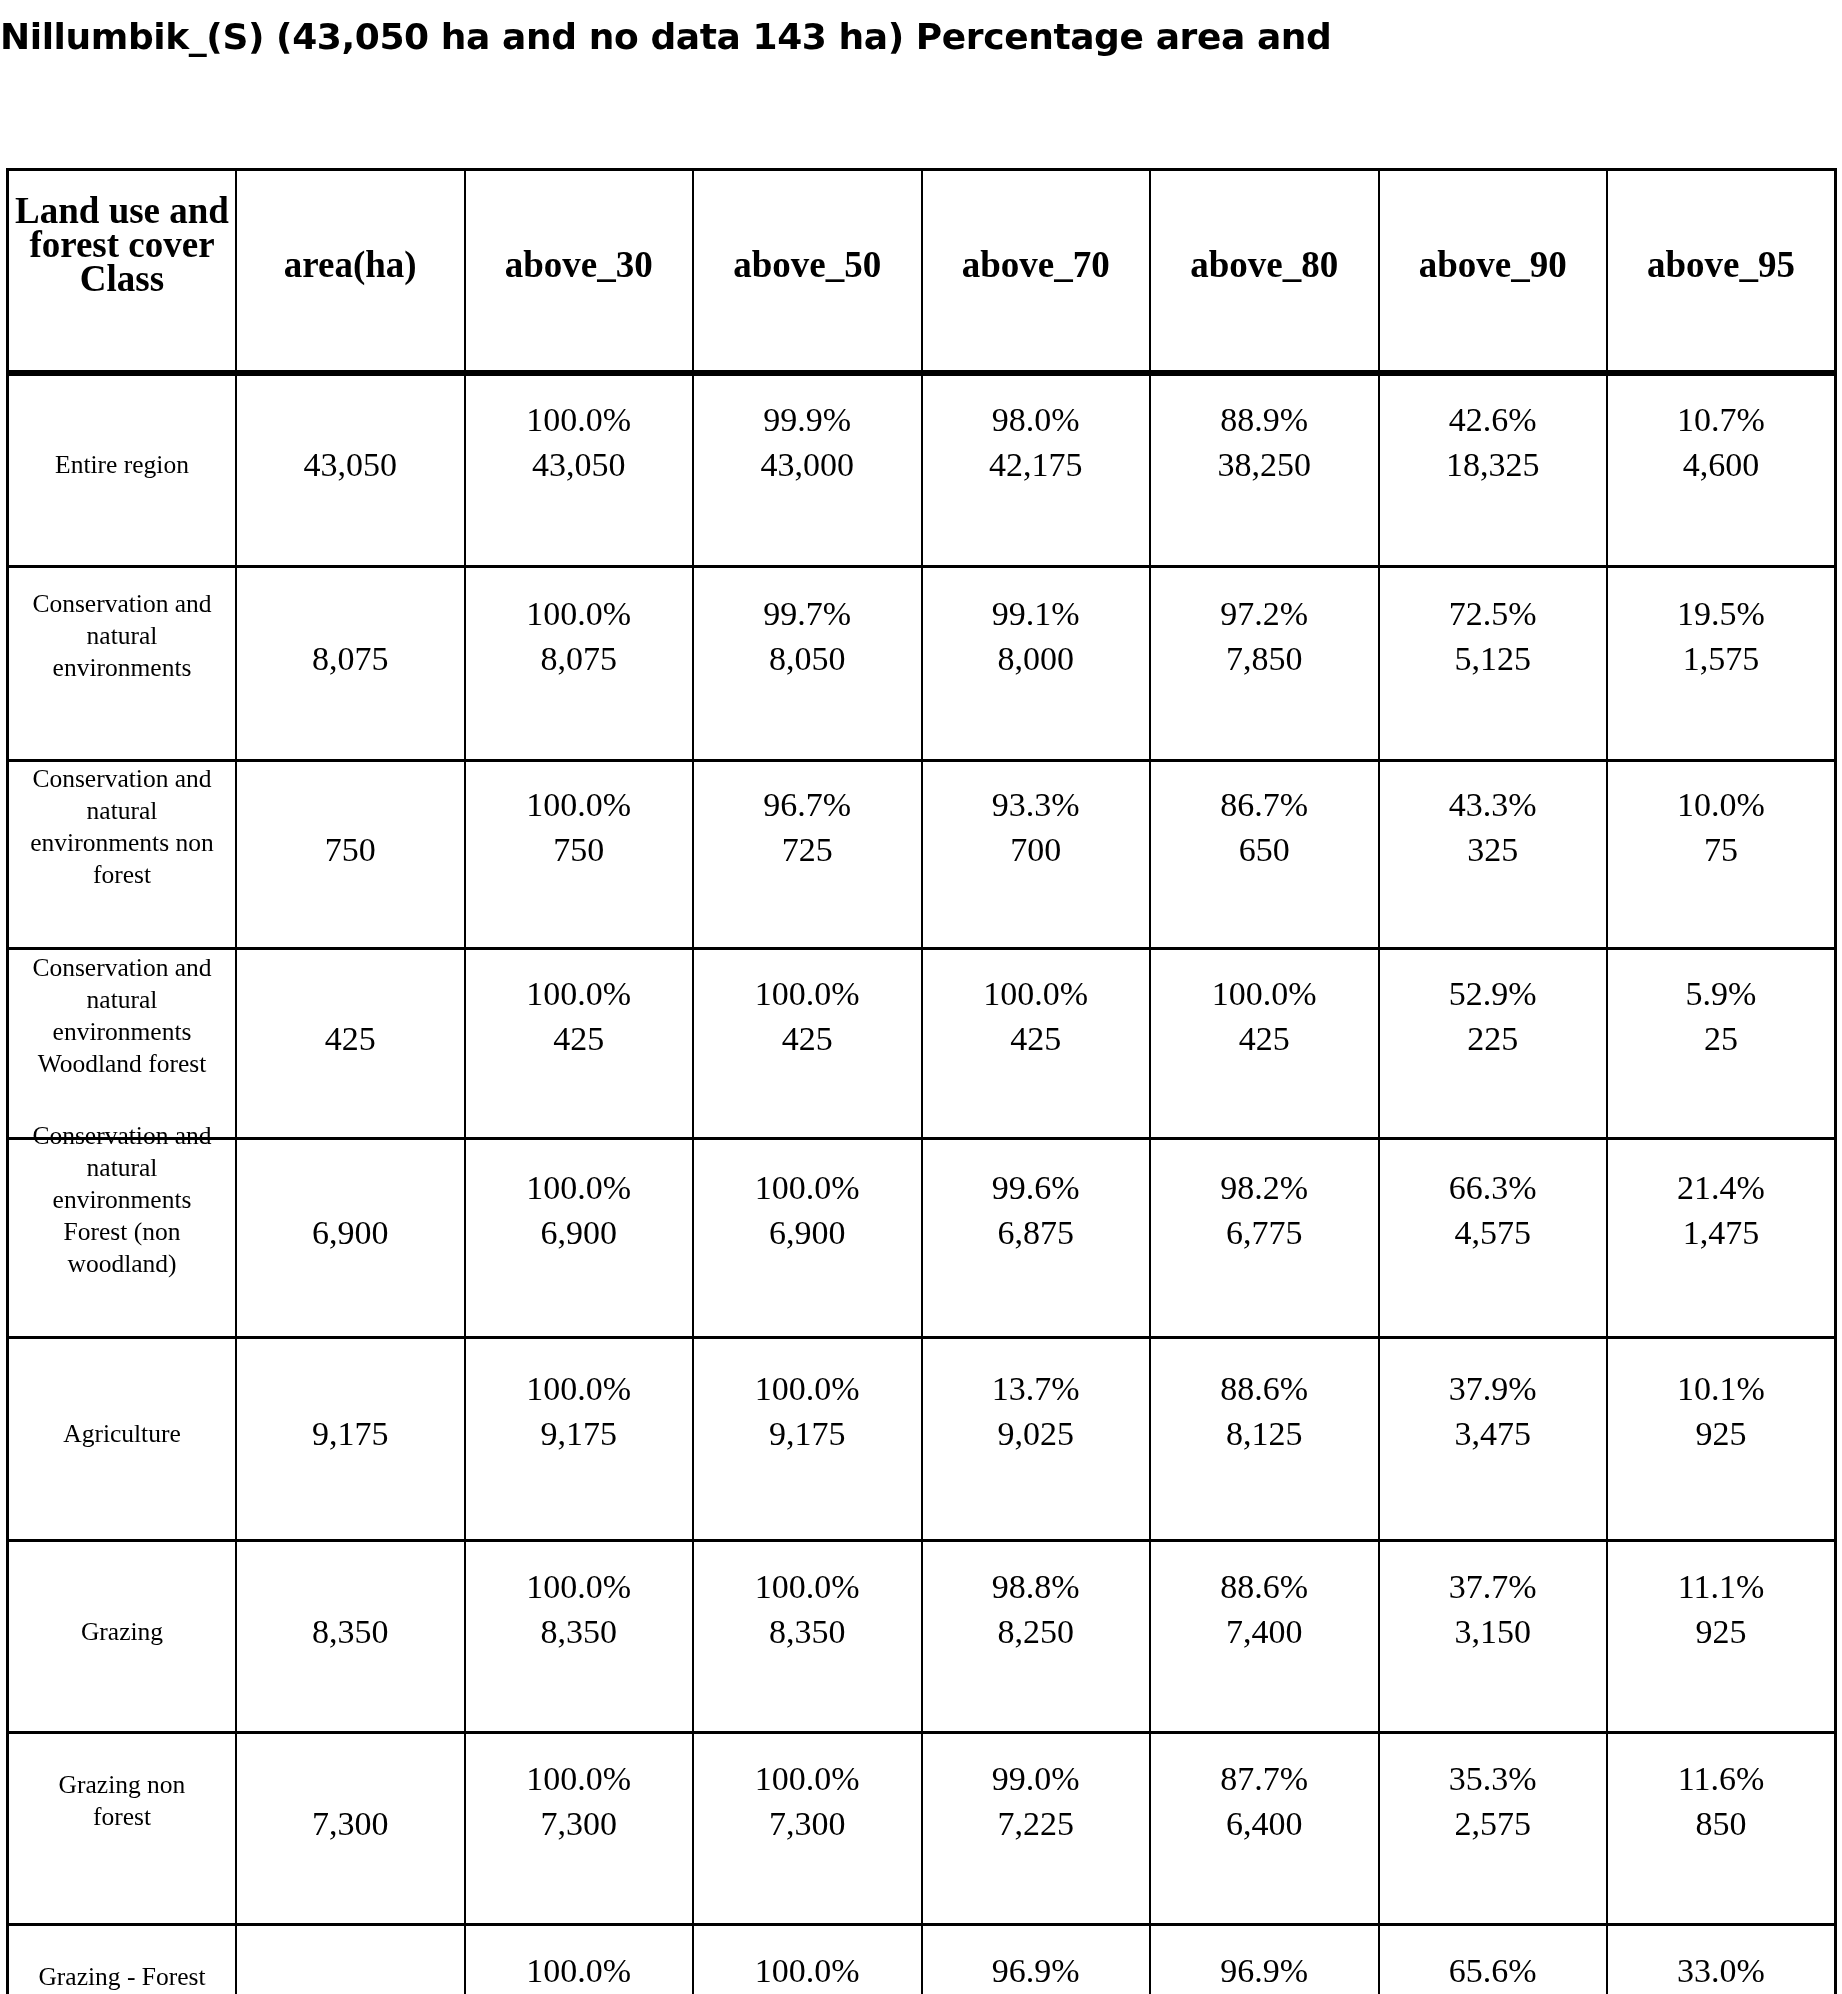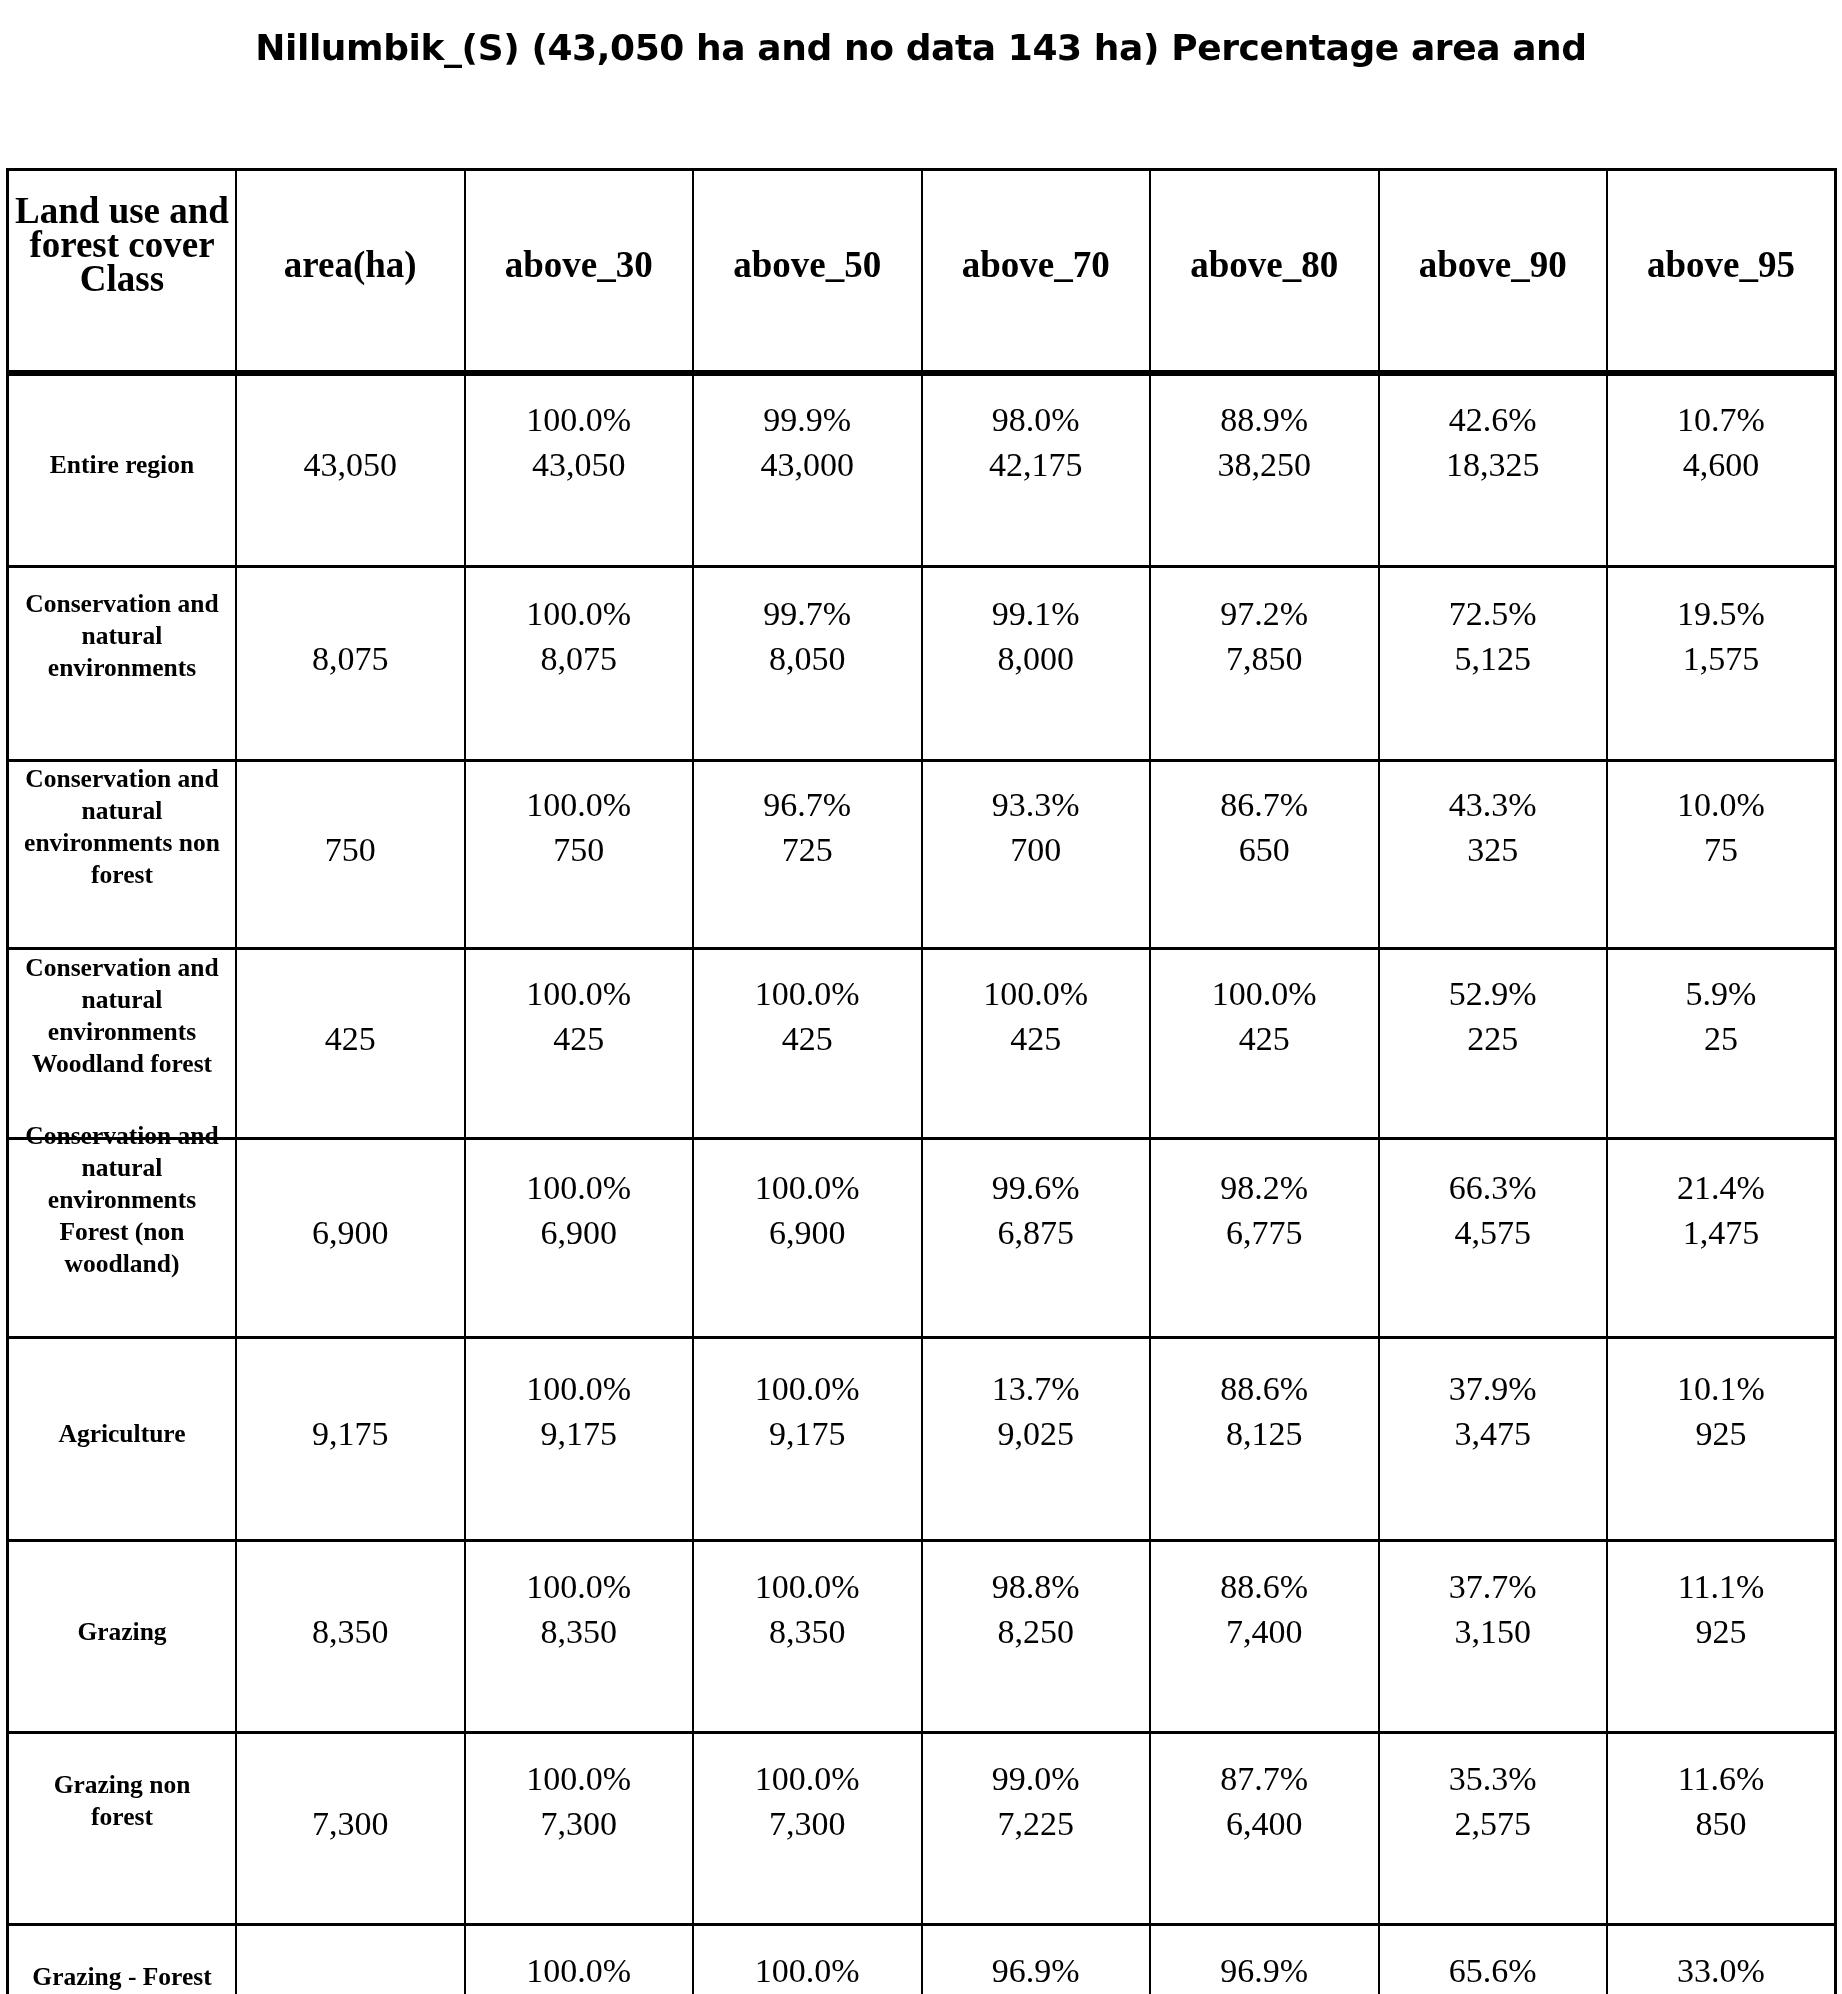--- a/index.html
+++ b/index.html
@@ -2,21 +2,21 @@
 <html style="font-size:6.4px"><head>
 <meta charset="utf-8">
 <style>
   html,body{margin:0;padding:0;}
   body{
     width:1842px;height:2521px;position:relative;background:#ffffff;
     font-family:"Liberation Serif",serif;color:#000;overflow:hidden;
   }
   
   .page-title{
-    position:absolute;top:21px;left:0;width:100%;text-align:center;
+    position:absolute;top:10px;left:0;width:100%;text-align:left;
     font-family:"DejaVu Sans",sans-serif;font-weight:bold;
     font-size:36px;line-height:53px;letter-spacing:-0.4px;
   }
   
   table.data-table{
     position:absolute;left:6px;top:168px;width:1831px;
     border-collapse:collapse;table-layout:fixed;
     border:3.6px solid #000;
   }
   .data-table th,.data-table td{
@@ -26,21 +26,21 @@
     background:#fff;
   }
   .data-table thead tr{height:203px;}
   .data-table thead th{
     border-bottom:6.4px solid #000;
     font-weight:bold;font-size:37px;
   }
   .hblock{display:block;white-space:pre-line;line-height:35px;transform:translateY(-6px);}
   .hblock.multi{line-height:34px;transform:translateY(-25px);}
   .class-label{
-    display:block;font-weight:bold;font-size:25.5px;line-height:32px;
+    display:block;font-weight:normal;font-size:25.5px;line-height:32px;
     white-space:pre-line;transform:translateY(-28px);
   }
   .class-label.single{transform:translateY(-4.8px);}
   .class-label.overflow-up{transform:translateY(-38px);}
   .vblock{display:block;font-size:34px;line-height:45px;transform:translateY(-28px);}
   .pct-line,.val-line{min-height:45px;}
 </style>
 </head>
 <body>
 

